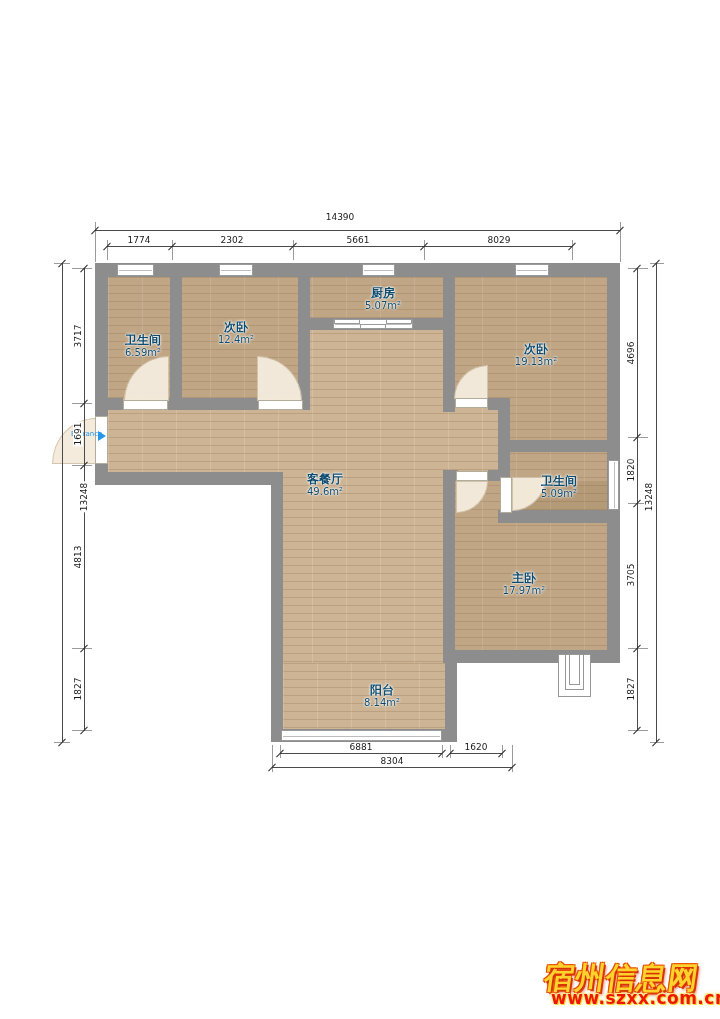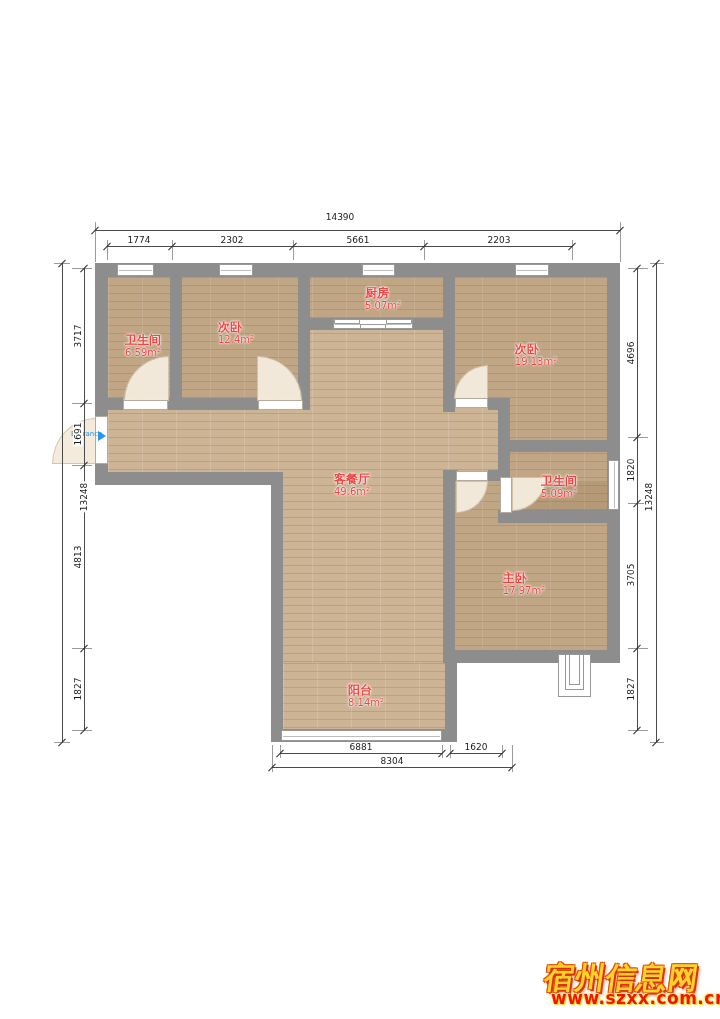--- a/index.html
+++ b/index.html
@@ -19,22 +19,22 @@
   .window.h::after{content:"";position:absolute;left:1px;right:1px;top:50%;height:1px;background:#bdbdbd;}
   .window.v::after{content:"";position:absolute;top:1px;bottom:1px;left:50%;width:1px;background:#bdbdbd;}
   
   .leaf{position:absolute;background:#fff;border:1px solid #b3ab9c;box-sizing:border-box;}
   .arc{position:absolute;background:#f4ebdc;border:1px solid #d2c4ac;box-sizing:border-box;opacity:.97;}
   .panel{position:absolute;background:#fff;border:1px solid #9a9a9a;box-sizing:border-box;}
   
   .rad{position:absolute;background:#fff;border:1px solid #979797;box-sizing:border-box;}
   .rad-u{position:absolute;border:1px solid #979797;border-top:none;background:transparent;box-sizing:border-box;}
   
-  .room-label{position:absolute;transform:translate(-50%,-50%);text-align:left;white-space:nowrap;
-    color:#ef4444;text-shadow:0 0 3px #fff,0 0 2px #fff,0 0 1px #fff;}
+  .room-label{position:absolute;transform:translate(-50%,-50%);text-align:center;white-space:nowrap;
+    color:#0c4a6e;text-shadow:0 0 3px #fff,0 0 2px #fff,0 0 1px #fff;}
   .rname{font-size:12px;font-weight:bold;line-height:13px;}
   .rarea{font-size:10px;line-height:12px;}
   
   .dim-h{position:absolute;height:1px;background:#4a4a4a;}
   .dim-v{position:absolute;width:1px;background:#4a4a4a;}
   .ext{position:absolute;background:#9b9b9b;}
   .tick{position:absolute;width:10px;height:1px;background:#2a2a2a;transform:rotate(-45deg);}
   .dim-label{position:absolute;font-size:9px;color:#1a1a1a;background:#fff;padding:0 1px;
     transform:translate(-50%,-100%);white-space:nowrap;line-height:10px;}
   .dim-label.rot{transform:translate(-50%,-50%) rotate(-90deg);}
@@ -140,33 +140,33 @@
     <div class="rarea">12.4m²</div>
   </div>
   <div class="room-label" style="left:383px;top:299px">
     <div class="rname">厨房</div>
     <div class="rarea">5.07m²</div>
   </div>
   <div class="room-label" style="left:536px;top:355px">
     <div class="rname">次卧</div>
     <div class="rarea">19.13m²</div>
   </div>
-  <div class="room-label" style="left:352px;top:485px">
+  <div class="room-label" style="left:325px;top:485px">
     <div class="rname">客餐厅</div>
     <div class="rarea">49.6m²</div>
   </div>
   <div class="room-label" style="left:559px;top:487px">
     <div class="rname">卫生间</div>
     <div class="rarea">5.09m²</div>
   </div>
   <div class="room-label" style="left:524px;top:584px">
     <div class="rname">主卧</div>
     <div class="rarea">17.97m²</div>
   </div>
-  <div class="room-label" style="left:366px;top:696px">
+  <div class="room-label" style="left:382px;top:696px">
     <div class="rname">阳台</div>
     <div class="rarea">8.14m²</div>
   </div>
 
   <div class="ext" style="left:95px;top:222px;width:1px;height:40px"></div>
   <div class="ext" style="left:620px;top:222px;width:1px;height:40px"></div>
   <div class="ext" style="left:107px;top:240px;width:1px;height:20px"></div>
   <div class="ext" style="left:172px;top:240px;width:1px;height:20px"></div>
   <div class="ext" style="left:293px;top:240px;width:1px;height:20px"></div>
   <div class="ext" style="left:424px;top:240px;width:1px;height:20px"></div>
@@ -177,21 +177,21 @@
   <div class="tick" style="left:615px;top:230px"></div>
   <div class="tick" style="left:102px;top:246px"></div>
   <div class="tick" style="left:167px;top:246px"></div>
   <div class="tick" style="left:288px;top:246px"></div>
   <div class="tick" style="left:419px;top:246px"></div>
   <div class="tick" style="left:567px;top:246px"></div>
   <div class="dim-label" style="left:340px;top:222px">14390</div>
   <div class="dim-label" style="left:139px;top:245px">1774</div>
   <div class="dim-label" style="left:232px;top:245px">2302</div>
   <div class="dim-label" style="left:358px;top:245px">5661</div>
-  <div class="dim-label" style="left:499px;top:245px">2203</div>
+  <div class="dim-label" style="left:499px;top:245px">8029</div>
 
   <div class="ext" style="left:54px;top:263px;width:16px;height:1px"></div>
   <div class="ext" style="left:54px;top:742px;width:16px;height:1px"></div>
   <div class="ext" style="left:72px;top:268px;width:20px;height:1px"></div>
   <div class="ext" style="left:72px;top:403px;width:20px;height:1px"></div>
   <div class="ext" style="left:72px;top:465px;width:20px;height:1px"></div>
   <div class="ext" style="left:72px;top:648px;width:20px;height:1px"></div>
   <div class="ext" style="left:72px;top:730px;width:20px;height:1px"></div>
   <div class="dim-v" style="left:62px;top:263px;height:479px"></div>
   <div class="dim-v" style="left:84px;top:268px;height:462px"></div>

